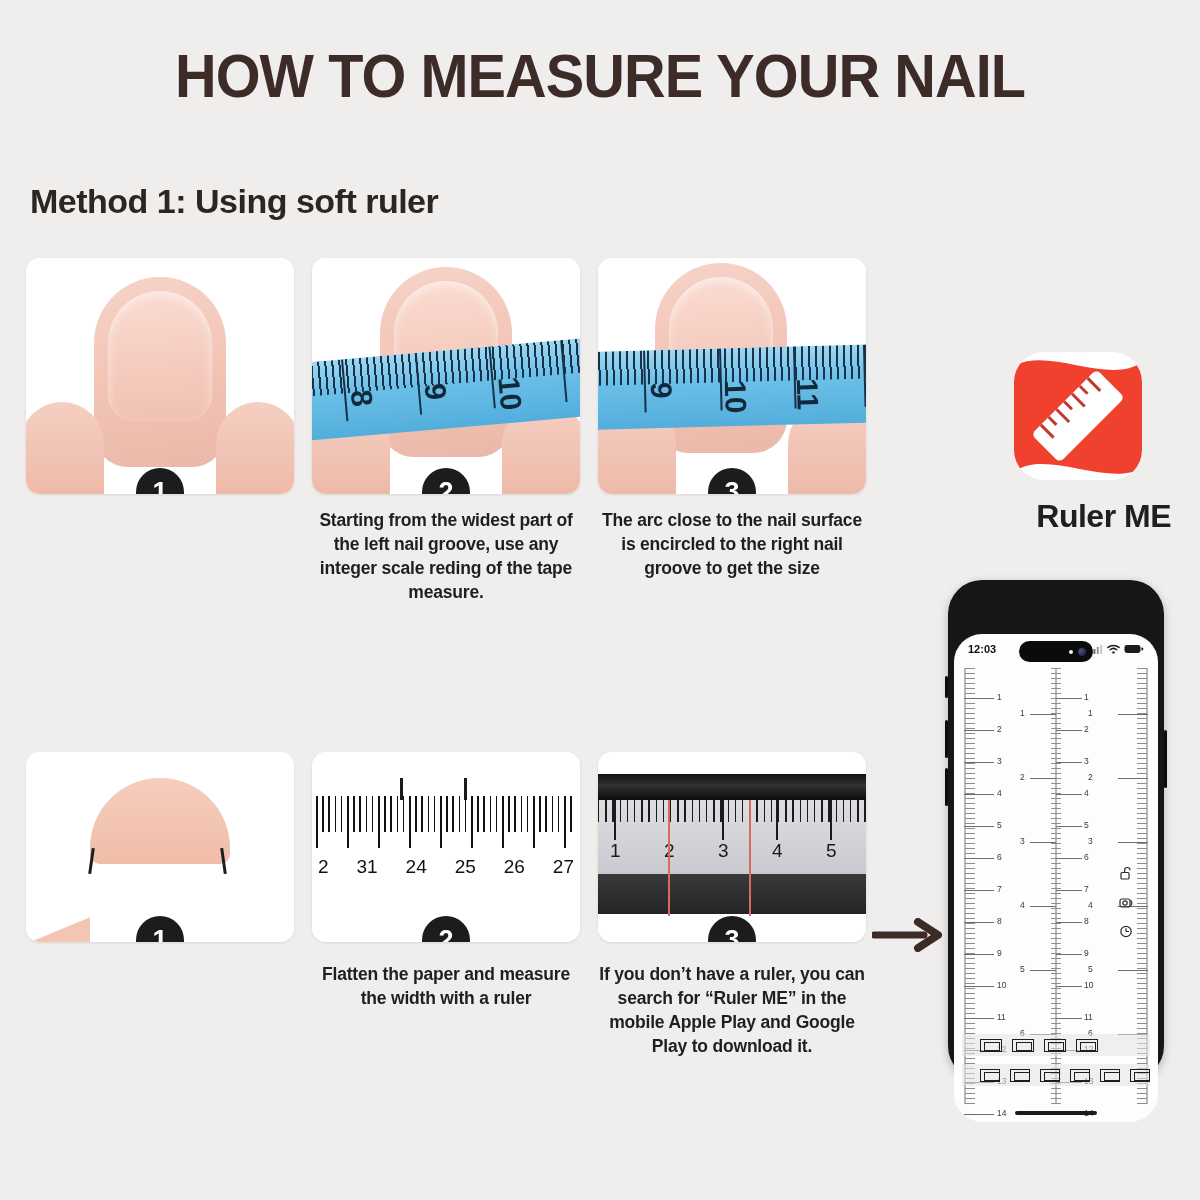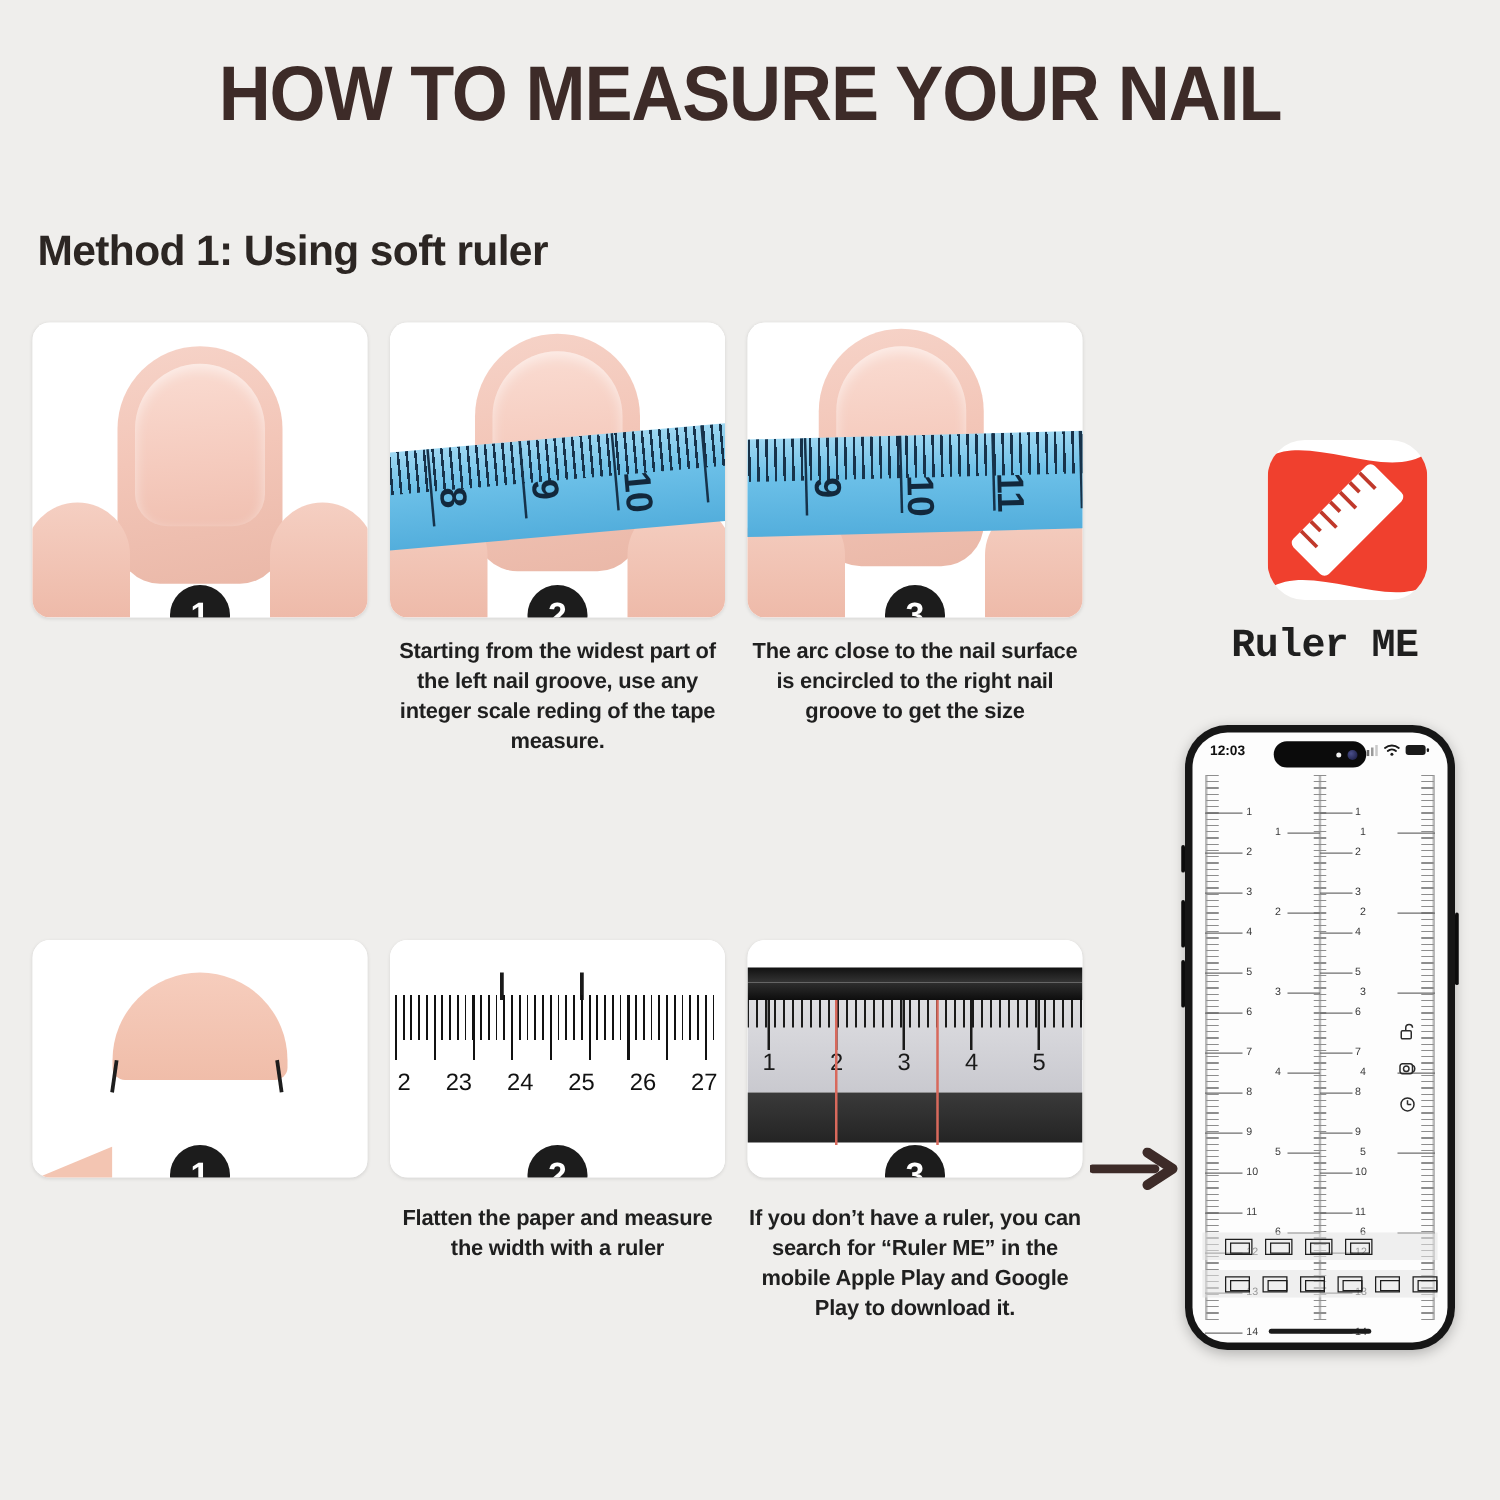--- a/index.html
+++ b/index.html
@@ -236,41 +236,40 @@
     background: #c0392b;
   }
   .app-ruler i:nth-child(1){ top: 11px; }
   .app-ruler i:nth-child(2){ top: 22px; width: 11px; }
   .app-ruler i:nth-child(3){ top: 33px; }
   .app-ruler i:nth-child(4){ top: 44px; width: 11px; }
   .app-ruler i:nth-child(5){ top: 55px; }
   .app-ruler i:nth-child(6){ top: 66px; width: 11px; }
   .app-ruler i:nth-child(7){ top: 77px; }
   .app-name {
-    margin-top: 18px; text-align: left;
+    margin-top: 18px; text-align: right;
     font-size: 32px; font-weight: 700; color: #1f1f1f;
     letter-spacing: -0.5px;
-    font-family: Liberation Mono, monospace;
   }
 
   
   .arrow { position: absolute; left: 872px; top: 918px; }
 
   
   .phone {
     position: absolute; left: 948px; top: 580px;
     width: 216px; height: 500px;
     background: #161616;
     border-radius: 34px;
     padding: 6px;
     box-shadow: 0 3px 10px rgba(0,0,0,0.25);
   }
   .phone-screen {
     position: relative; width: 100%; height: 100%;
-    background: #fdfdfd; border-radius: 28px; overflow: hidden;
+    background: #fdfdfd; border-radius: 28px; overflow: hidden; margin-top: 48px;
   }
   .status-bar {
     position: absolute; top: 0; left: 0; right: 0; height: 30px;
     display: flex; align-items: center; justify-content: space-between;
     padding: 0 14px; z-index: 5;
   }
   .status-time { font-size: 11px; font-weight: 700; color: #111; }
   .status-right { display: flex; align-items: center; gap: 4px; }
   .island {
     position: absolute; left: 50%; top: 7px; transform: translateX(-50%);
@@ -413,21 +412,21 @@
   </div>
 
   <div class="card m2-card" id="m2c2">
     <div class="ruler-photo">
       <div class="pen-mark" style="left:88px;"></div>
       <div class="pen-mark" style="left:152px;"></div>
       <div class="ruler-minor"></div>
       <div class="ruler-mid"></div>
       <div class="ruler-num-row">
         <span>2</span>
-        <span>23</span>
+        <span>31</span>
         <span>24</span>
         <span>25</span>
         <span>26</span>
         <span>27</span>
       </div>
     </div>
     <div class="badge">2</div>
   </div>
   <div class="caption m2-cap" id="m2p2">Flatten the paper and measure the width with a ruler</div>
 

